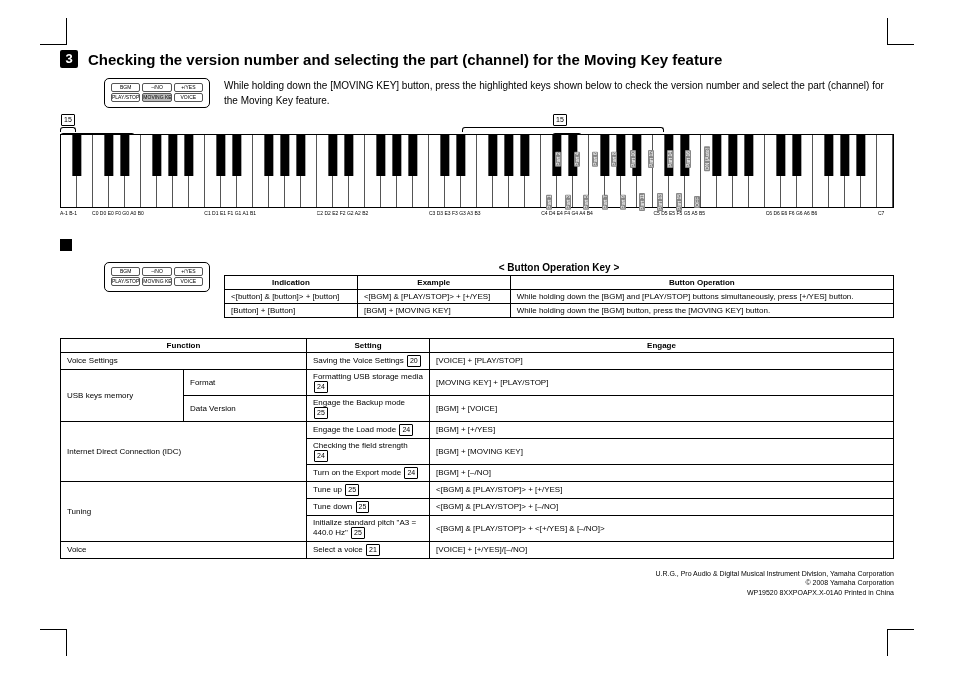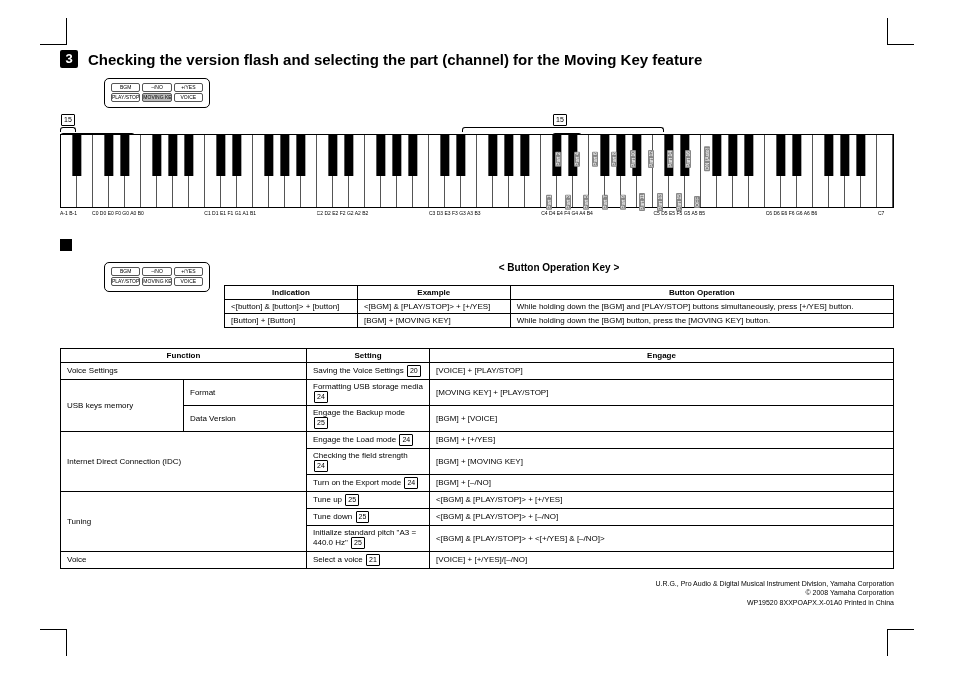--- a/index.html
+++ b/index.html
@@ -57,56 +57,57 @@
   .tag {
     position:absolute; bottom:2px; left:50%; transform:translateX(-50%) rotate(-90deg);
     transform-origin:center; font-size:5px; background:#888; color:#fff; padding:0 1px;
     white-space:nowrap; z-index:3; border-radius:1px;
   }
   .tag.b { top:30%; bottom:auto; }
   .oct-labels { display:flex; font-size:5px; margin-top:2px; }
   .oct-labels span{ flex:1; text-align:left; white-space:nowrap; overflow:hidden;}
   h2.sect2 { font-size:16px; font-weight:bold; margin:20px 0 8px 0;}
   h2.sect2 .blk{display:inline-block;width:12px;height:12px;background:#000;margin-right:8px;vertical-align:middle;}
-  .bok { font-size:10px; font-weight:bold; text-align:center; margin-bottom:12px;}
+  .bok { font-size:10px; font-weight:bold; text-align:center; margin-bottom:2px;}
   table { border-collapse: collapse; width: 100%; font-size: 8px; }
   th { font-weight: bold; text-align: center; border:1px solid #000; padding:2px 4px;}
   td { border:1px solid #000; padding:2px 6px; text-align:left;}
   .opkey { width: 480px; margin-left:auto; margin-bottom:10px;}
   .flexkey{display:flex; gap:14px; align-items:flex-start;}
   .main-tbl td:first-child{width:110px;}
   .credits{font-size:7px; text-align:right; margin-top:10px; line-height:1.4;}
 </style>
 </head>
 <body>
 
 <div class="crop tl"></div>
 <div class="crop tr"></div>
 <div class="crop bl"></div>
 <div class="crop br"></div>
 
 <h2 class="sect">
   <span class="numbox">3</span>
-  <span class="txt">Checking the version flash and selecting the part (channel) for the Moving Key feature</span>
+  <span class="txt">Checking the version number and selecting the part (channel) for the Moving Key feature</span>
 </h2>
 
 <div class="row1">
   <div style="width:30px"></div>
   <div class="panel">
     <div class="r">
       <span class="b">BGM</span>
       <span class="b">–/NO</span>
       <span class="b">+/YES</span>
     </div>
     <div class="r">
       <span class="b">PLAY/STOP</span>
       <span class="b hl">MOVING KEY</span>
       <span class="b">VOICE</span>
     </div>
   </div>
+  <div class="desc">While holding down the [MOVING KEY] button, press the highlighted keys shown below to check the version number and select the part (channel) for the Moving Key feature.</div>
 </div>
 
 <div class="kbwrap">
   <div style="position:relative; height:20px;">
     <div style="position:absolute; left:0;">
       <span class="pagebox">15</span><br>
       <div style="border:1px solid #000;border-bottom:none;height:4px;width:14px;border-radius:3px 3px 0 0;margin:1px 0;"></div>
       <span class="label-chip">Version Number</span>
     </div>
     <div style="position:absolute; left:59%;">

